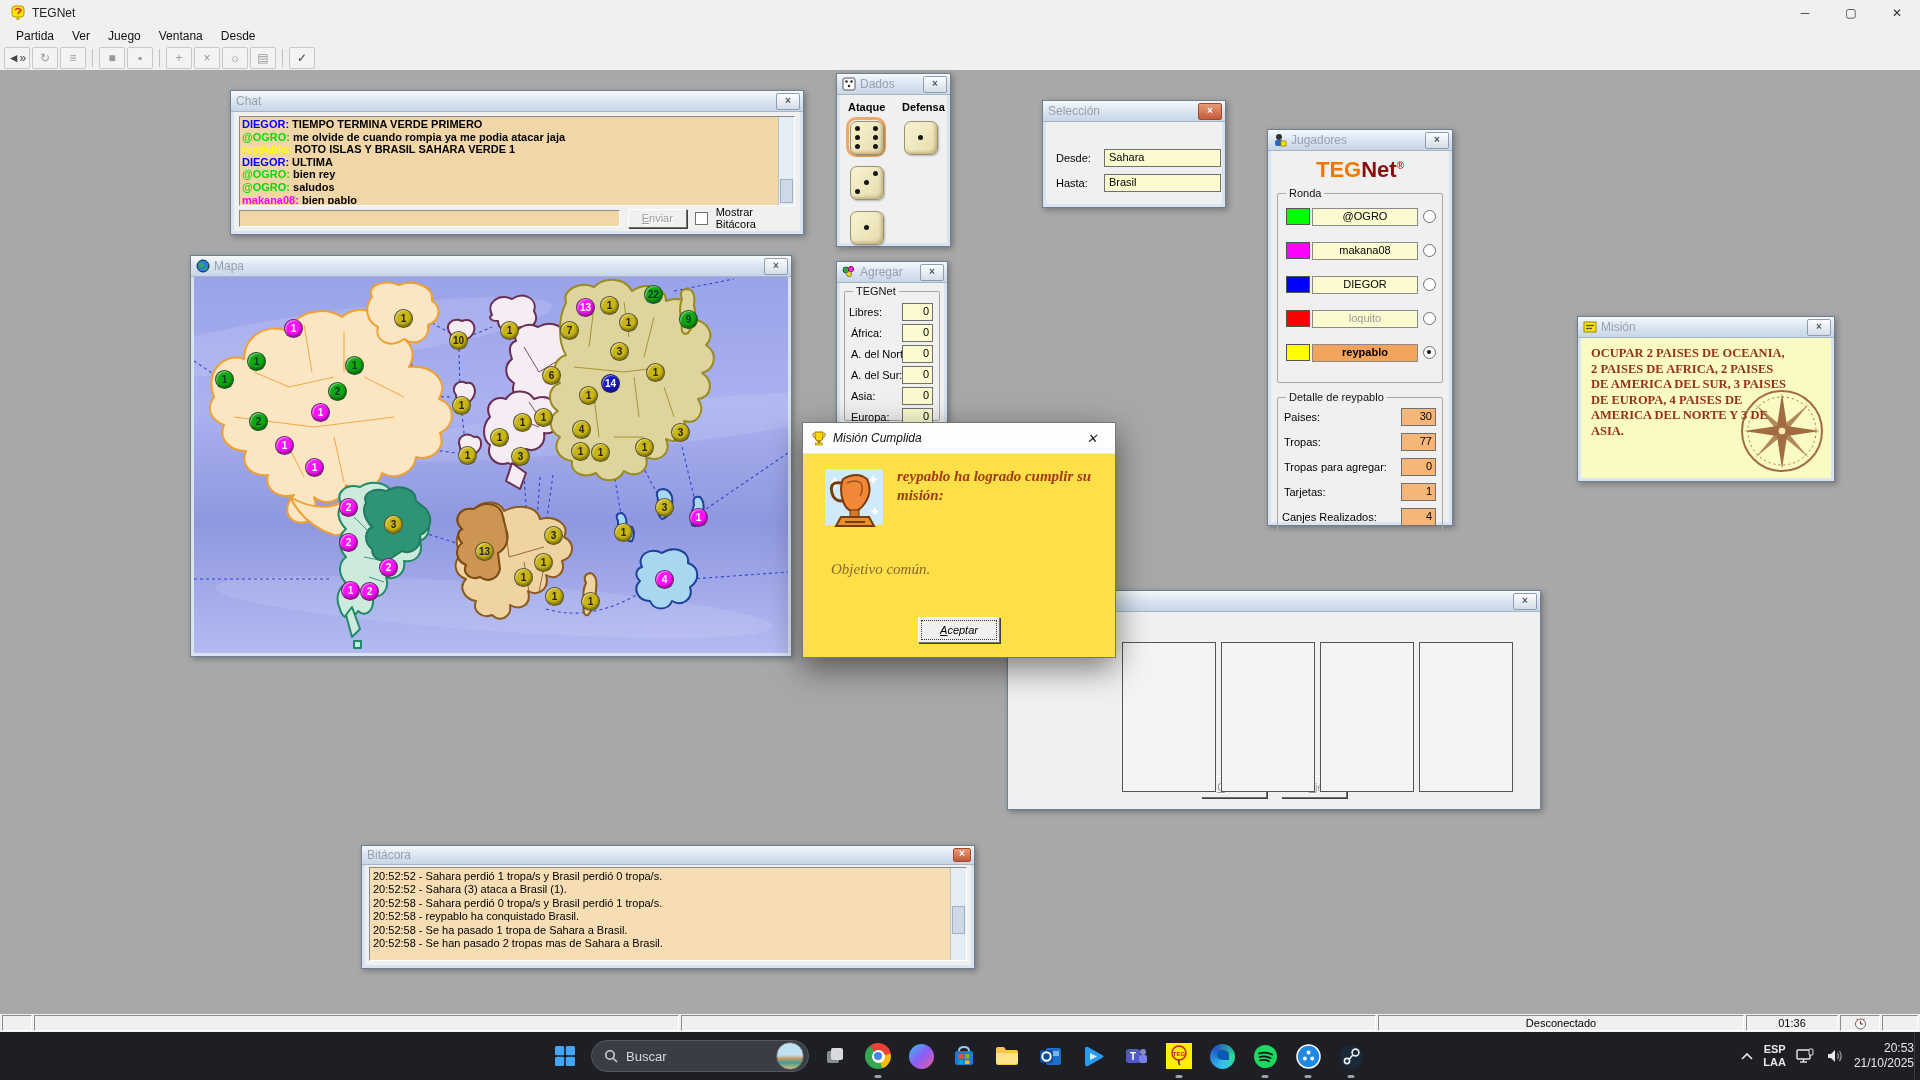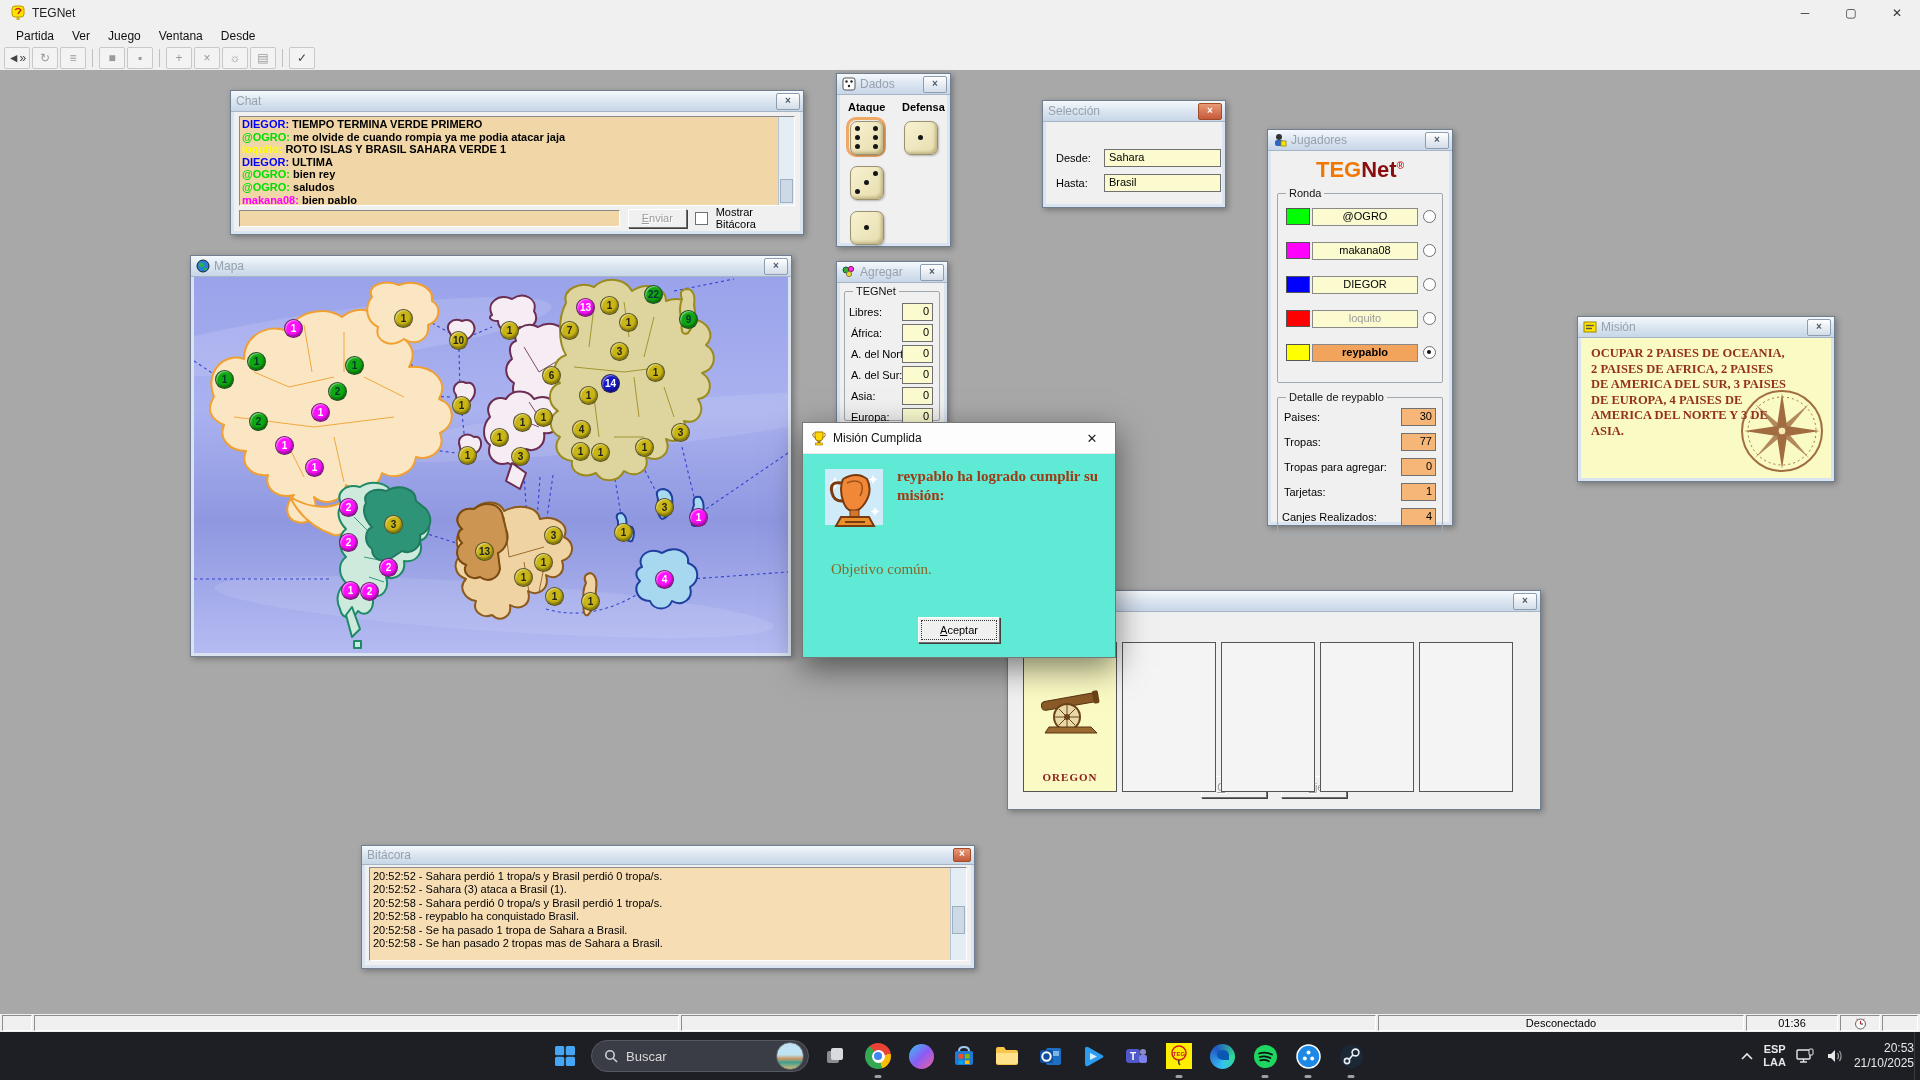--- a/index.html
+++ b/index.html
@@ -70,21 +70,21 @@
   .radio{position:absolute;width:11px;height:11px;border-radius:50%;background:#fff;border:1px solid #707070;}
   .radio .dot{position:absolute;left:3px;top:3px;width:4px;height:4px;border-radius:50%;background:#111;display:none;}
   .radio.on .dot{display:block;}
   .logo-teg{color:#f07800;font-weight:bold;}
   .logo-net{color:#8b0d0d;font-weight:bold;}
   .logo-r{color:#d02020;font-size:10px;font-weight:bold;vertical-align:super;}
   
   .mission-body{background:#fafac4;font-family:"Liberation Serif",serif;font-weight:bold;color:#93301e;
                 font-size:12.5px;line-height:15.5px;padding:8px 10px;box-sizing:border-box;}
   
-  .dialog{position:absolute;background:#5eead4;border:1px solid #777;box-shadow:0 10px 30px rgba(0,0,0,.5);z-index:60;}
+  .dialog{position:absolute;background:#fde047;border:1px solid #777;box-shadow:0 10px 30px rgba(0,0,0,.5);z-index:60;font-style:italic;}
   .dlg-t{height:30px;background:#fdfdfd;display:flex;align-items:center;padding:0 6px 0 8px;border-bottom:1px solid #e8e8e8;}
   .dlg-title{flex:1;font-size:12px;color:#111;margin-left:6px;}
   .dlg-x{width:34px;text-align:center;font-size:13px;color:#222;}
   .dlg-head{position:absolute;left:94px;top:44px;width:206px;font-family:"Liberation Serif",serif;font-weight:bold;
             color:#a03a14;font-size:15px;line-height:19px;}
   .dlg-obj{position:absolute;left:28px;top:138px;font-family:"Liberation Serif",serif;color:#86682c;font-size:15px;}
   .dlg-btn{position:absolute;left:50%;transform:translateX(-50%);bottom:14px;width:80px;height:24px;outline:1px dotted #333;outline-offset:-4px;}
   
   .slot{position:absolute;top:30px;width:92px;height:148px;background:#f4f4f4;border:1px solid #555;}
   .card{background:#fafac4;}
@@ -157,21 +157,21 @@
     <div class="win" style="left:230px;top:20px;width:572px;height:143px;">
       <div class="win-t">
         <span class="wt">Chat</span>
         <span class="cx">×</span>
       </div>
       <div class="win-c">
         <div class="chat-log sunken">
           <div class="chat-lines" id="chat-lines">
               <div><span style="color: rgb(0, 0, 255);">DIEGOR:</span> TIEMPO TERMINA VERDE PRIMERO</div>
               <div><span style="color: rgb(0, 221, 0);">@OGRO:</span> me olvide de cuando rompia ya me podia atacar jaja</div>
-              <div><span style="color: rgb(255, 255, 0);">loquito:</span> ROTO ISLAS Y BRASIL SAHARA  VERDE 1</div>
+              <div><span style="color: rgb(255, 255, 0);">reypablo:</span> ROTO ISLAS Y BRASIL SAHARA  VERDE 1</div>
               <div><span style="color: rgb(0, 0, 255);">DIEGOR:</span> ULTIMA</div>
               <div><span style="color: rgb(0, 221, 0);">@OGRO:</span> bien rey</div>
               <div><span style="color: rgb(0, 221, 0);">@OGRO:</span> saludos</div>
               <div><span style="color: rgb(255, 0, 255);">makana08:</span> bien pablo</div>
             </div>
           <div class="vsb">
               <div class="thumb" style="bottom:2px;"></div>
             </div>
         </div>
         <div class="chat-bottom">
@@ -530,38 +530,20 @@
     <div class="win" style="left:1007px;top:520px;width:532px;height:218px;background:#f0f0f0;">
       <div class="win-t">
         <span class="wt"></span>
         <span class="cx">×</span>
       </div>
       <div class="win-c" id="cards-body">
         <div style="position:absolute;left:0;right:0;bottom:8px;display:flex;justify-content:center;gap:14px;">
           <div class="btn disabled" id="collect-btn" style="width:64px;height:20px;"><u>C</u>obrar</div>
           <div class="btn disabled" id="exchange-btn" style="width:64px;height:20px;">Ca<u>n</u>jear</div>
         </div>
-      <div class="slot card" style="left: 12px;">
-            <svg width="70" height="56" viewBox="0 0 70 56" style="position:absolute;left:11px;top:36px;">
-    <g transform="rotate(-10 35 22)">
-                <rect x="6" y="18" width="56" height="9" rx="4" fill="#8a5a28" stroke="#5a3410"></rect>
-                <rect x="58" y="16" width="6" height="13" rx="2" fill="#6a4418"></rect>
-              </g>
-    <circle cx="32" cy="38" r="13" fill="#ead9a8" stroke="#6a4418" stroke-width="2"></circle>
-    <g stroke="#6a4418">
-                <line x1="32" y1="26" x2="32" y2="50"></line>
-                <line x1="20" y1="38" x2="44" y2="38"></line>
-                <line x1="24" y1="30" x2="40" y2="46"></line>
-                <line x1="40" y1="30" x2="24" y2="46"></line>
-              </g>
-    <circle cx="32" cy="38" r="3" fill="#6a4418"></circle>
-              <path d="M14,48 h42 l6,6 h-52 z" fill="#9a6a30" stroke="#5a3410"></path>
-            </svg>
-    <div class="cname">OREGON</div>
-          </div>
           <div class="slot" style="left: 111px;"></div>
           <div class="slot" style="left: 210px;"></div>
           <div class="slot" style="left: 309px;"></div>
           <div class="slot" style="left: 408px;"></div>
         </div>
     </div>
 
     <div class="win" style="left:361px;top:775px;width:612px;height:122px;">
       <div class="win-t" style="height:18px;">
         <span class="wt">Bitácora</span>

